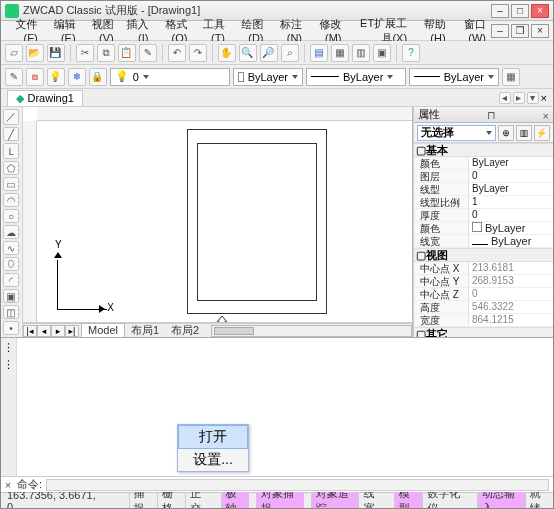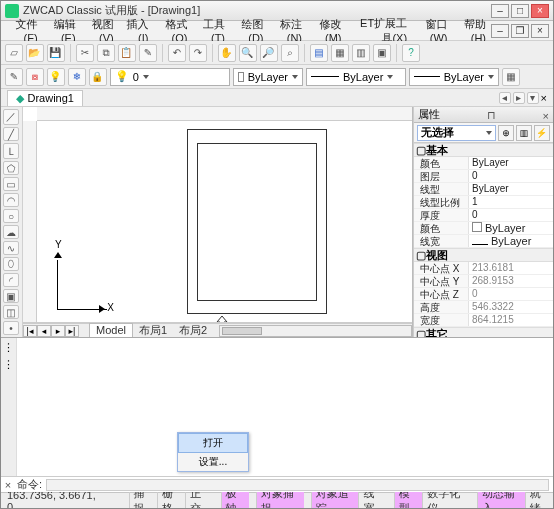--- a/index.html
+++ b/index.html
@@ -39,21 +39,21 @@
   .axis .yl{position:absolute;left:10px;bottom:0;width:1px;height:50px;background:#000;}
   .axis .xl{position:absolute;left:10px;bottom:0;height:1px;width:50px;background:#000;}
   .axis .ya{position:absolute;left:7px;top:-3px;border-left:4px solid transparent;border-right:4px solid transparent;border-bottom:6px solid #000;}
   .axis .xa{position:absolute;right:-3px;bottom:-3px;border-top:4px solid transparent;border-bottom:4px solid transparent;border-left:6px solid #000;}
   .axis .ylab{position:absolute; left:8px; top:-16px; font-size:10px;}
   .axis .xlab{position:absolute; right:-12px; bottom:-3px; font-size:10px;}
   .sheetarrow{position:absolute;left:176px;bottom:-6px;width:18px;height:12px;}
   .hscroll{height:14px;background:#eee;display:flex;align-items:center;border-top:1px solid #ccc; position:relative;}
   .navbtns{display:flex;gap:0;}
   .navbtns .nb{width:14px;height:12px;border:1px solid #bbb;background:#f6f6f6;display:flex;align-items:center;justify-content:center;font-size:9px;}
-  .sheet-tabs{display:flex; margin-left:10px;}
+  .sheet-tabs{display:flex; margin-left:2px;}
   .sheet-tabs span{padding:0 6px;color:#333;}
   .sheet-tabs span.active{background:#fff;border:1px solid #bbb;border-bottom:none;}
   .hsb{flex:1;margin-left:6px;height:12px;border:1px solid #bbb;background:#f0f0f0;position:relative;}
   .hsb .thumb{position:absolute;left:2px;top:1px;width:40px;height:8px;background:#d5d5d5;border:1px solid #aaa;}
   
   .props { width:140px; background:#f5f5f5; display:flex; flex-direction:column; border-left:1px solid #ccc;}
   .props-header{height:16px;background:linear-gradient(#f3f3f3,#e0e0e0);display:flex;align-items:flex-end;padding:0 4px;border-bottom:1px solid #bbb; font-size:11px;gap:31px;}
   .props-header .pin{margin-left:auto;color:#555;}
   .props-ctrl{height:20px;display:flex;align-items:center;padding:2px 3px;gap:2px;border-bottom:1px solid #ccc;}
   .props-ctrl .sel{flex:1;height:16px;border:1px solid #9bb7e5;background:#fff;font-weight:bold;padding:0 3px;display:flex;align-items:center; color:#000;}
@@ -64,21 +64,21 @@
   .prow{display:flex;height:13px;border-bottom:1px solid #eee;}
   .prow .k{width:55px;padding-left:6px;color:#222;background:#f8f8f8;border-right:1px solid #e2e2e2; overflow:hidden; white-space:nowrap; font-size:10px;}
   .prow .v{flex:1;padding-left:3px;color:#222;overflow:hidden;white-space:nowrap; font-size:10px;}
   .prow .v.ro{color:#888;}
   
   .cmdarea{flex:0 0 155px; display:flex; flex-direction:column; border-top:1px solid #aaa; background:#fdfdfd; position:relative;}
   .cmdbody{flex:1;display:flex;}
   .cmdleft{width:16px;background:#eee;border-right:1px solid #ddd;display:flex;flex-direction:column;align-items:center;gap:4px;padding-top:3px;}
   .cmdtext{flex:1;background:#fff;position:relative;}
   .ctxmenu{position:absolute; left:160px; bottom:4px; width:72px; background:#f4f4f4; border:1px solid #9bb7e5; box-shadow:1px 1px 3px rgba(0,0,0,.25);}
-  .ctxmenu div{padding:2px 8px; text-align:center; font-size:10px;}
+  .ctxmenu div{padding:2px 8px; text-align:center; font-size:14px;}
   .ctxmenu div.hl{background:#cfe3fb;border:1px solid #8cb3e6;}
   .ctxmenu div.dis{color:#aaa;}
   .cmdline{height:16px;border-top:1px solid #ccc;display:flex;align-items:center;background:#fff;}
   .cmdline .xl{width:14px;text-align:center;color:#555;}
   .cmdline .prompt{color:#333;padding-left:2px;}
   .cmdline .hsb2{flex:1;margin:0 4px;height:12px;border:1px solid #ccc;background:#f2f2f2;}
   
   .status{height:16px;background:#eee;border-top:1px solid #c5c5c5;display:flex;align-items:center;font-size:10px;gap:26px;}
   .status .coord{padding:0 6px;color:#333;}
   .stabs{display:flex;}
@@ -104,22 +104,22 @@
   <span>文件(F)</span>
   <span>编辑(E)</span>
   <span>视图(V)</span>
   <span>插入(I)</span>
   <span>格式(O)</span>
   <span>工具(T)</span>
   <span>绘图(D)</span>
   <span>标注(N)</span>
   <span>修改(M)</span>
   <span>ET扩展工具(X)</span>
+  <span>帮助(H)</span>
   <span>窗口(W)</span>
-  <span>帮助(H)</span>
   <div style="margin-left:auto" class="winbtns">
     <div class="winbtn">‒</div>
     <div class="winbtn">❐</div>
     <div class="winbtn">×</div>
   </div>
 </div>
 
 <div class="toolbar">
   <div class="tbtn">▱</div>
   <div class="tbtn">📂</div>

